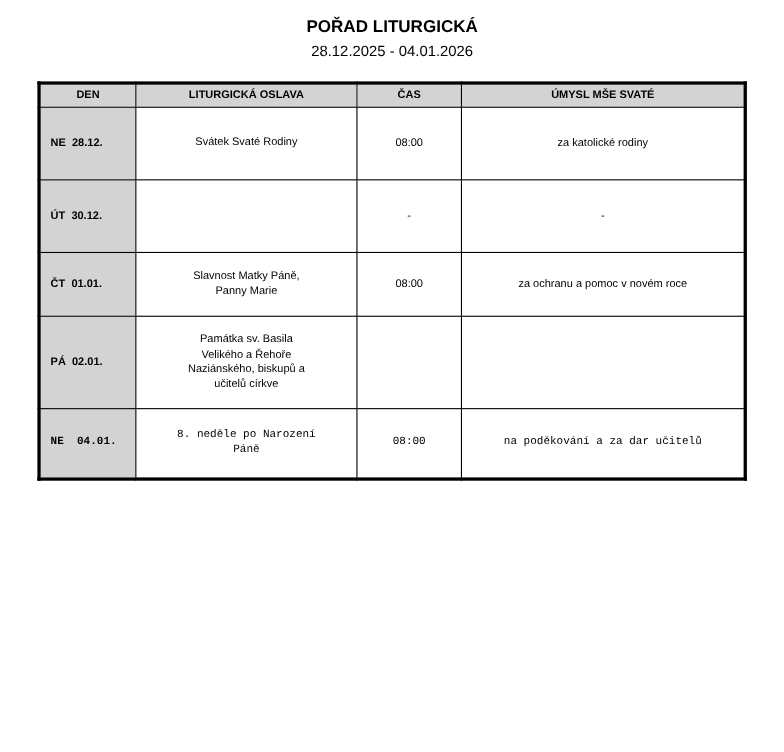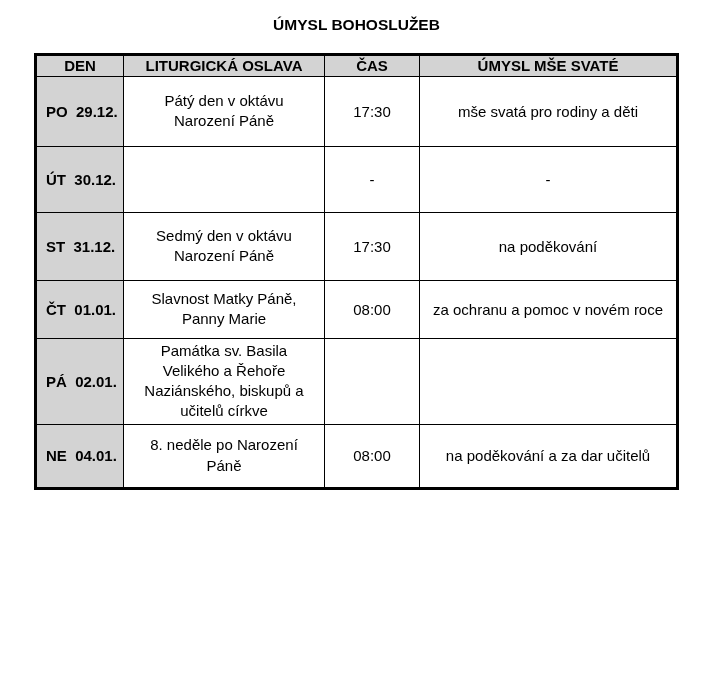--- a/index.html
+++ b/index.html
@@ -33,21 +33,21 @@
   }
   table.schedule {
     border-collapse: collapse;
     margin: 17px auto 0 auto;
     table-layout: fixed;
     width: 642px;
     border: 3px solid var(--border);
   }
   .schedule th, .schedule td {
     border: 1px solid var(--border);
-    font-size: 15px;
+    font-size: 10px;
     padding: 2px 5px;
     vertical-align: middle;
     overflow: hidden;
     margin-top: 19px;
   }
   .schedule th {
     background: var(--header-bg);
     font-weight: bold;
     text-align: center;
     height: 18px;
@@ -71,76 +71,69 @@
   col.c-oslava { width: 201px; }
   col.c-cas    { width: 95px; }
   col.c-umysl  { width: 258px; }
 </style>
 </head>
 <body>
 
 <div class="page">
 
   <div class="titles">
-    <div class="title">ÚMYSL BOHOSLUŽEB</div>
+    <div class="title">POŘAD LITURGICKÁ</div>
+    <div class="daterange">28.12.2025 - 04.01.2026</div>
   </div>
 
   <table class="schedule">
     <colgroup>
       <col class="c-den">
       <col class="c-oslava">
       <col class="c-cas">
       <col class="c-umysl">
     </colgroup>
     <thead>
       <tr>
         <th>DEN</th>
         <th>LITURGICKÁ OSLAVA</th>
         <th>ČAS</th>
         <th>ÚMYSL MŠE SVATÉ</th>
       </tr>
     </thead>
     <tbody>
-      <tr style="height:70px;">
-        <td class="den">PO  29.12.</td>
-        <td class="oslava">Pátý den v oktávu
-Narození Páně</td>
-        <td>17:30</td>
-        <td>mše svatá pro rodiny a děti</td>
+      <tr style="height:66px;">
+        <td class="den">NE  28.12.</td>
+        <td class="oslava">Svátek Svaté Rodiny</td>
+        <td>08:00</td>
+        <td>za katolické rodiny</td>
       </tr>
       <tr style="height:66px;">
         <td class="den">ÚT  30.12.</td>
         <td class="oslava"></td>
         <td>-</td>
         <td>-</td>
-      </tr>
-      <tr style="height:68px;">
-        <td class="den">ST  31.12.</td>
-        <td class="oslava">Sedmý den v oktávu
-Narození Páně</td>
-        <td>17:30</td>
-        <td>na poděkování</td>
       </tr>
       <tr style="height:58px;">
         <td class="den">ČT  01.01.</td>
         <td class="oslava">Slavnost Matky Páně,
 Panny Marie</td>
         <td>08:00</td>
         <td>za ochranu a pomoc v novém roce</td>
       </tr>
       <tr style="height:84px;">
         <td class="den">PÁ  02.01.</td>
         <td class="oslava">Památka sv. Basila
 Velikého a Řehoře
 Naziánského, biskupů a
 učitelů církve</td>
         <td></td>
         <td></td>
       </tr>
-      <tr style="height:64px;">
+      <tr style="height:64px;font-family:Liberation Mono, monospace;">
         <td class="den">NE  04.01.</td>
         <td class="oslava">8. neděle po Narození
 Páně</td>
         <td>08:00</td>
         <td>na poděkování a za dar učitelů</td>
       </tr>
     </tbody>
   </table>
 
 </div>

